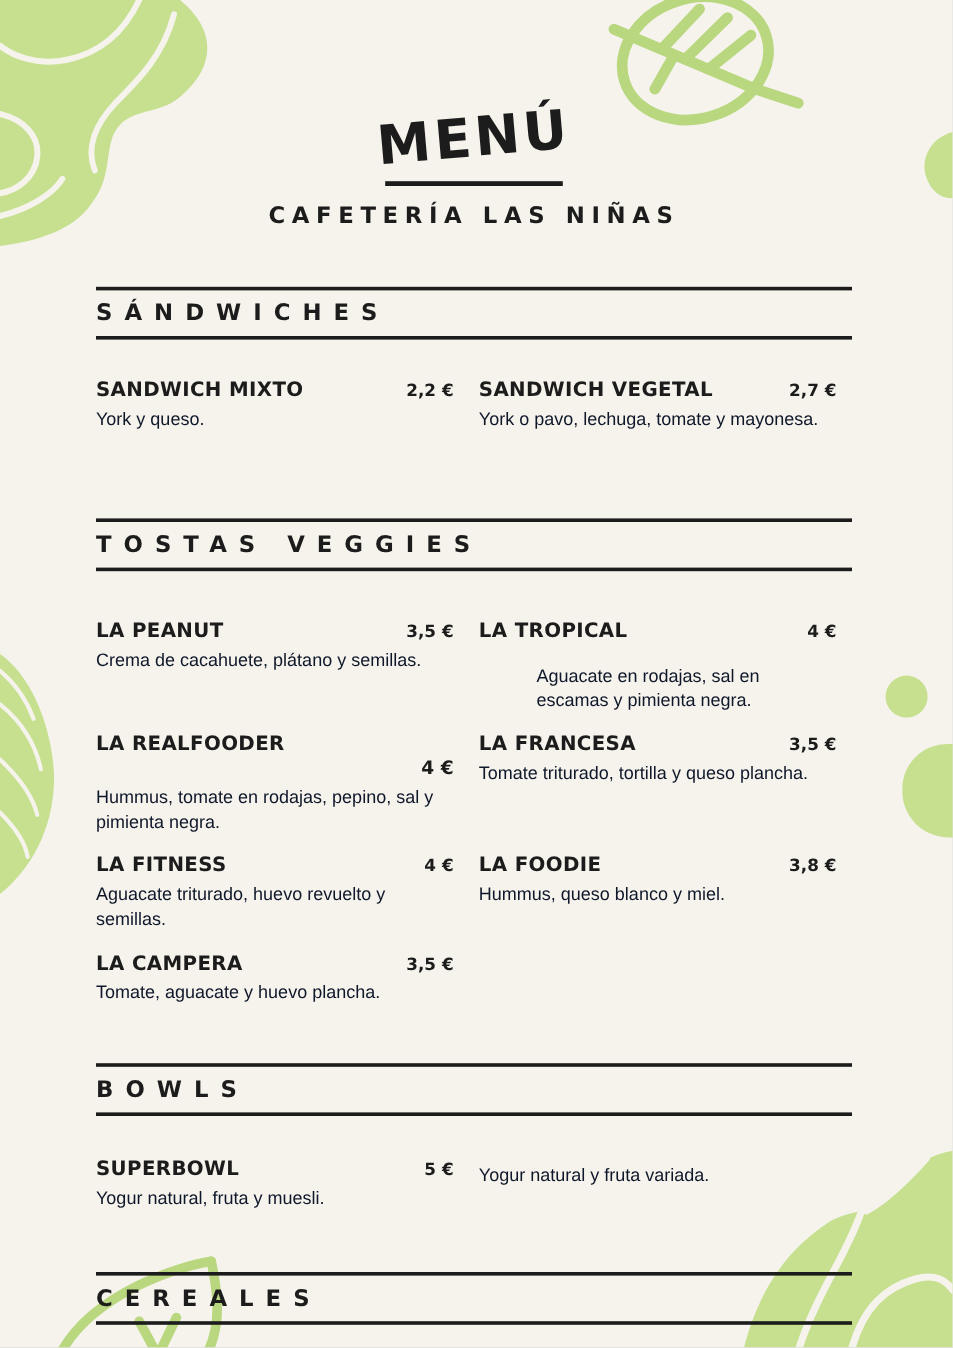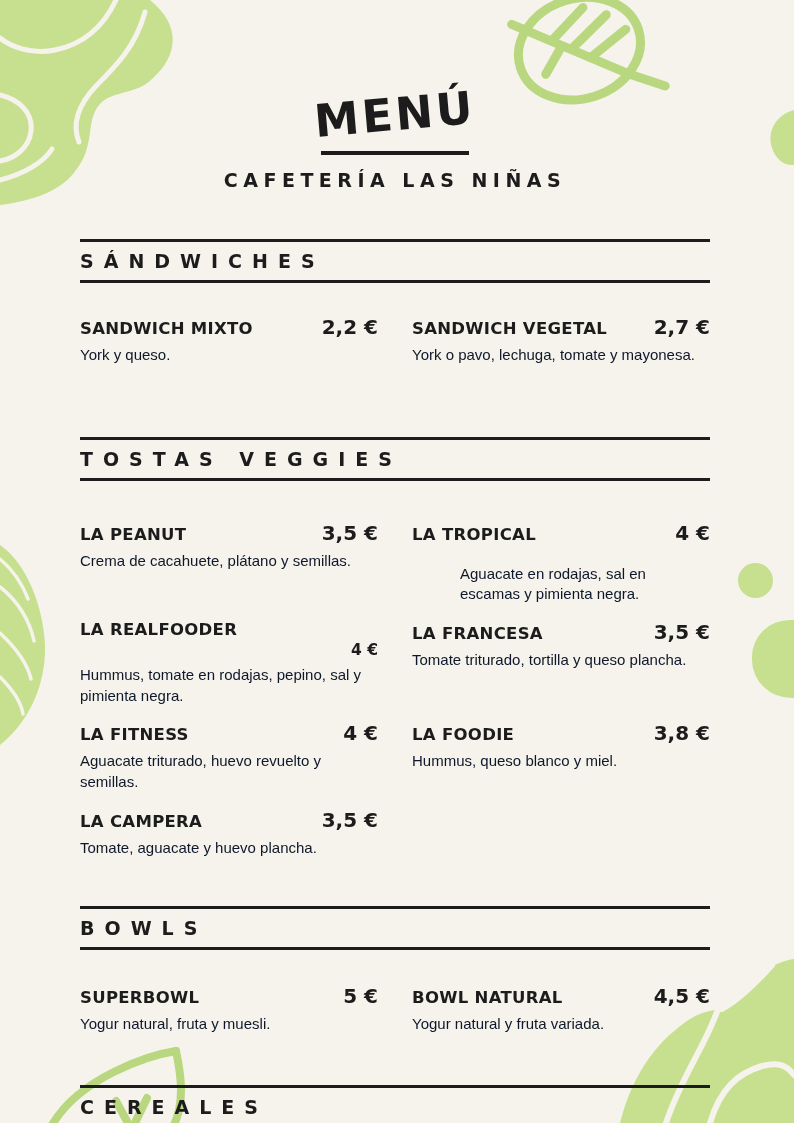--- a/index.html
+++ b/index.html
@@ -45,36 +45,36 @@
     font-weight:bold; font-size:19px; letter-spacing:10px;
   }
   .sh-sandwiches { margin-top:48px; }
   .sh-tostas     { margin-top:56px; }
   .sh-bowls      { margin-top:32px; }
   .sh-cereales   { margin-top:36px; }
 
   .items {
     display:grid;
     grid-template-columns:298px 298px;
-    column-gap:34px;
+    column-gap:21px;
   }
   .items-sandwiches { margin-top:32px; }
   .items-tostas     { margin-top:40px; }
   .items-bowls      { margin-top:34px; }
   .items-cereales   { margin-top:26px; }
 
   .item { margin-bottom:15px; }
   .item-head { display:flex; justify-content:space-between; align-items:baseline; }
   .item-name {
     font-family:"DejaVu Sans", sans-serif;
     font-weight:bold; font-size:16.5px; letter-spacing:0.3px;
   }
   .item-price {
     font-family:"DejaVu Sans", sans-serif;
-    font-weight:bold; font-size:20px; white-space:nowrap; margin-left:8px;
+    font-weight:bold; font-size:14px; white-space:nowrap; margin-left:8px;
   }
   .item-price-line {
     font-family:"DejaVu Sans", sans-serif;
     font-weight:bold; font-size:15.5px; text-align:right; margin-top:2px;
   }
   .item-desc {
     margin-top:6px;
     font-size:15px; line-height:1.38; color:#0f172a;
   }
   .desc-gap { margin-top:19px;margin-left:48px; }
@@ -222,24 +222,20 @@
     <div class="section-header sh-bowls">BOWLS</div>
     <div class="items items-bowls">
       <div class="item">
         <div class="item-head">
           <span class="item-name">SUPERBOWL</span>
           <span class="item-price">5 €</span>
         </div>
         <div class="item-desc">Yogur natural, fruta y muesli.</div>
       </div>
       <div class="item">
-        <div class="item-head">
-          <span class="item-name">BOWL NATURAL</span>
-          <span class="item-price">4,5 €</span>
-        </div>
         <div class="item-desc">Yogur natural y fruta variada.</div>
       </div>
     </div>
 
     <div class="section-header sh-cereales">CEREALES</div>
     <div class="items items-cereales">
       <div class="item">
         <div class="item-head">
           <span class="item-name">PARA LOS MÁS PEQUES</span>
           <span class="item-price">3,5 €</span>

